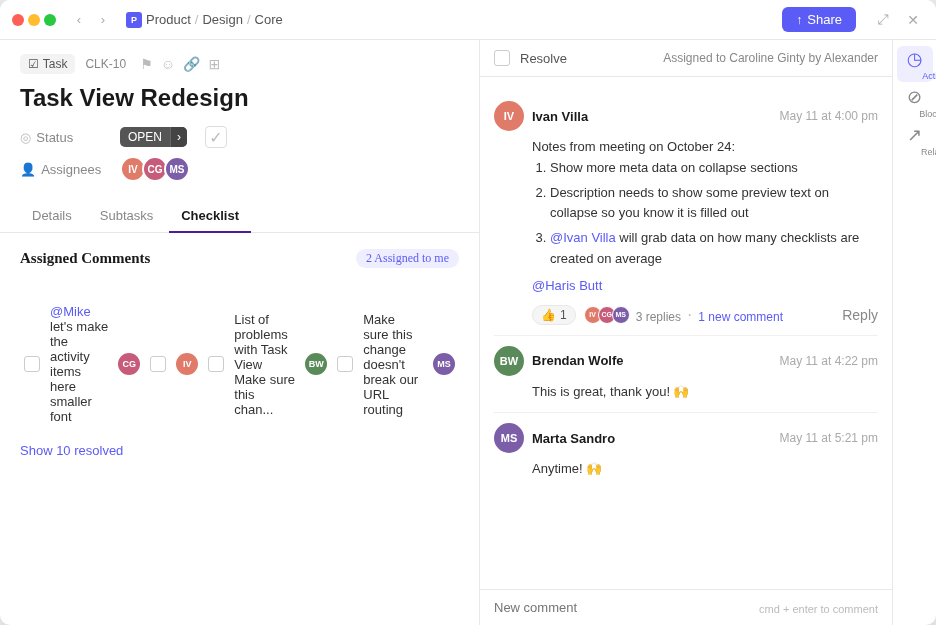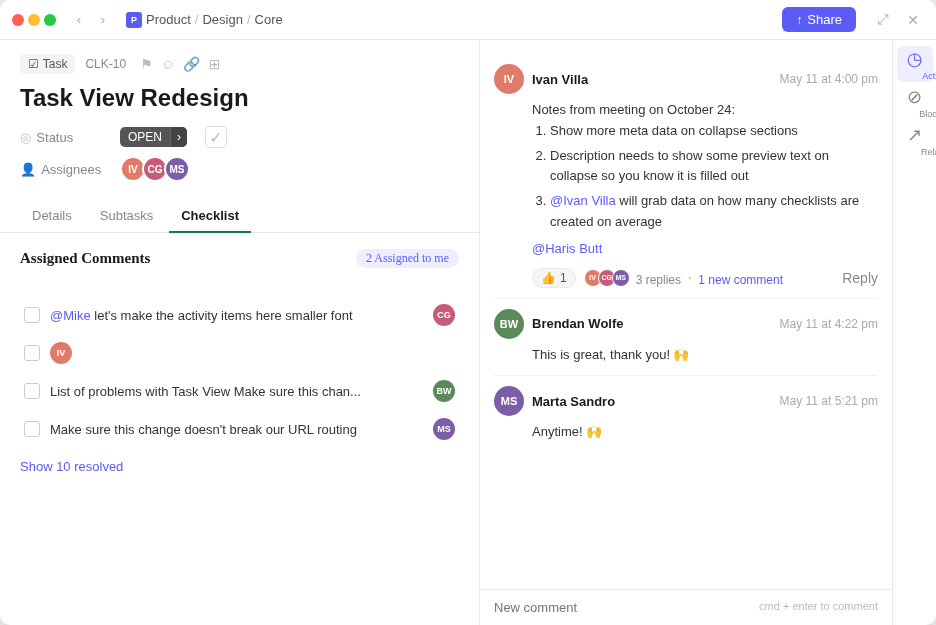--- a/index.html
+++ b/index.html
@@ -121,38 +121,38 @@
     .avatar-2 { background: #c75b7a; color: #fff; }
     .avatar-3 { background: #7b5ea7; color: #fff; }
 
     
     .tabs {
       display: flex; border-bottom: 1px solid #e8e8e8; padding: 0 20px; gap: 4px;
     }
     .tab {
       padding: 8px 12px; font-size: 13px; color: #888; cursor: pointer; border-bottom: 2px solid transparent; margin-bottom: -1px;
     }
-    .tab.active { color: #1a1a1a; font-weight: 600; border-bottom: 2px solid #0f766e; }
+    .tab.active { color: #1a1a1a; font-weight: 600; border-bottom: 2px solid #4c1d95; }
 
     
     .checklist-content {
       padding: 16px 20px;
       flex: 1;
       overflow-y: auto;
     }
 
     .section-header {
       display: flex; align-items: center; justify-content: space-between; margin-bottom: 29px; font-family: Liberation Serif, serif;
     }
     .section-title { font-size: 15px; font-weight: 700; color: #1a1a1a; }
     .assigned-badge {
       background: #eef; color: #5b5bf6; border-radius: 10px; padding: 2px 10px; font-size: 12px; font-weight: 500; cursor: pointer;
     }
 
-    .checklist-items { display: flex; flex-direction: column; gap: 2px; }
+    .checklist-items { display: flex; flex-direction: row; gap: 2px; }
     .checklist-item {
       display: flex; align-items: center; gap: 10px; padding: 7px 4px; border-radius: 5px; cursor: pointer;
     }
     .checklist-checkbox {
       width: 16px; height: 16px; border: 1.5px solid #ccc; border-radius: 3px; flex-shrink: 0; display: flex; align-items: center; justify-content: center;
     }
     .checklist-text { font-size: 13px; color: #333; flex: 1; }
     .checklist-text .mention { color: #5b5bf6; }
     .checklist-avatar {
       width: 22px; height: 22px; border-radius: 50%; flex-shrink: 0;
@@ -215,21 +215,21 @@
     .replies-section { display: flex; align-items: flex-end; gap: 6px; }
     .reply-avatars { display: flex; }
     .reply-avatar { width: 18px; height: 18px; border-radius: 50%; border: 1.5px solid #fff; margin-left: -4px; font-size: 7px; font-weight: 700; display: flex; align-items: center; justify-content: center; }
     .reply-avatar:first-child { margin-left: 0; }
     .replies-text { font-size: 12px; color: #888; cursor: pointer; }
     .new-comment-badge { color: #5b5bf6; font-size: 12px; cursor: pointer; }
     .reply-btn { margin-left: auto; font-size: 14px; color: #888; cursor: pointer; }
 
     
     .new-comment-bar {
-      border-top: 1px solid #e8e8e8; padding: 10px 14px; display: flex; align-items: flex-start;
+      border-top: 1px solid #e8e8e8; padding: 10px 14px; display: flex; align-items: flex-end;
     }
     .new-comment-input {
       flex: 1; border: none; outline: none; font-size: 13px; color: #555; background: transparent;
     }
     .new-comment-hint { font-size: 11px; color: #bbb; margin-left: 16px; }
 
     
     .right-sidebar {
       width: 44px; border-left: 1px solid #e8e8e8; display: flex; flex-direction: column; align-items: center; padding-top: 6px; gap: 2px;
     }
@@ -352,20 +352,25 @@
             <div class="checklist-avatar" style="width:22px;height:22px;background:#7b5ea7;border-radius:50%;display:flex;align-items:center;justify-content:center;font-size:9px;font-weight:700;color:#fff;">MS</div>
           </div>
         </div>
         <span class="show-resolved">Show 10 resolved</span>
       </div>
     </div>
 
     <div class="right-panel">
       <div class="activity-content">
 
+        <div class="resolve-bar">
+          <div class="resolve-checkbox"></div>
+          <span class="resolve-label">Resolve</span>
+          <span class="resolve-assigned">Assigned to Caroline Ginty by Alexander</span>
+        </div>
 
         <div class="comments-list">
 
           <div class="comment">
             <div class="comment-header">
               <div class="comment-avatar" style="background:#e07b6a;color:#fff;">IV</div>
               <span class="comment-author">Ivan Villa</span>
               <span class="comment-time">May 11 at 4:00 pm</span>
             </div>
             <div class="comment-body">

